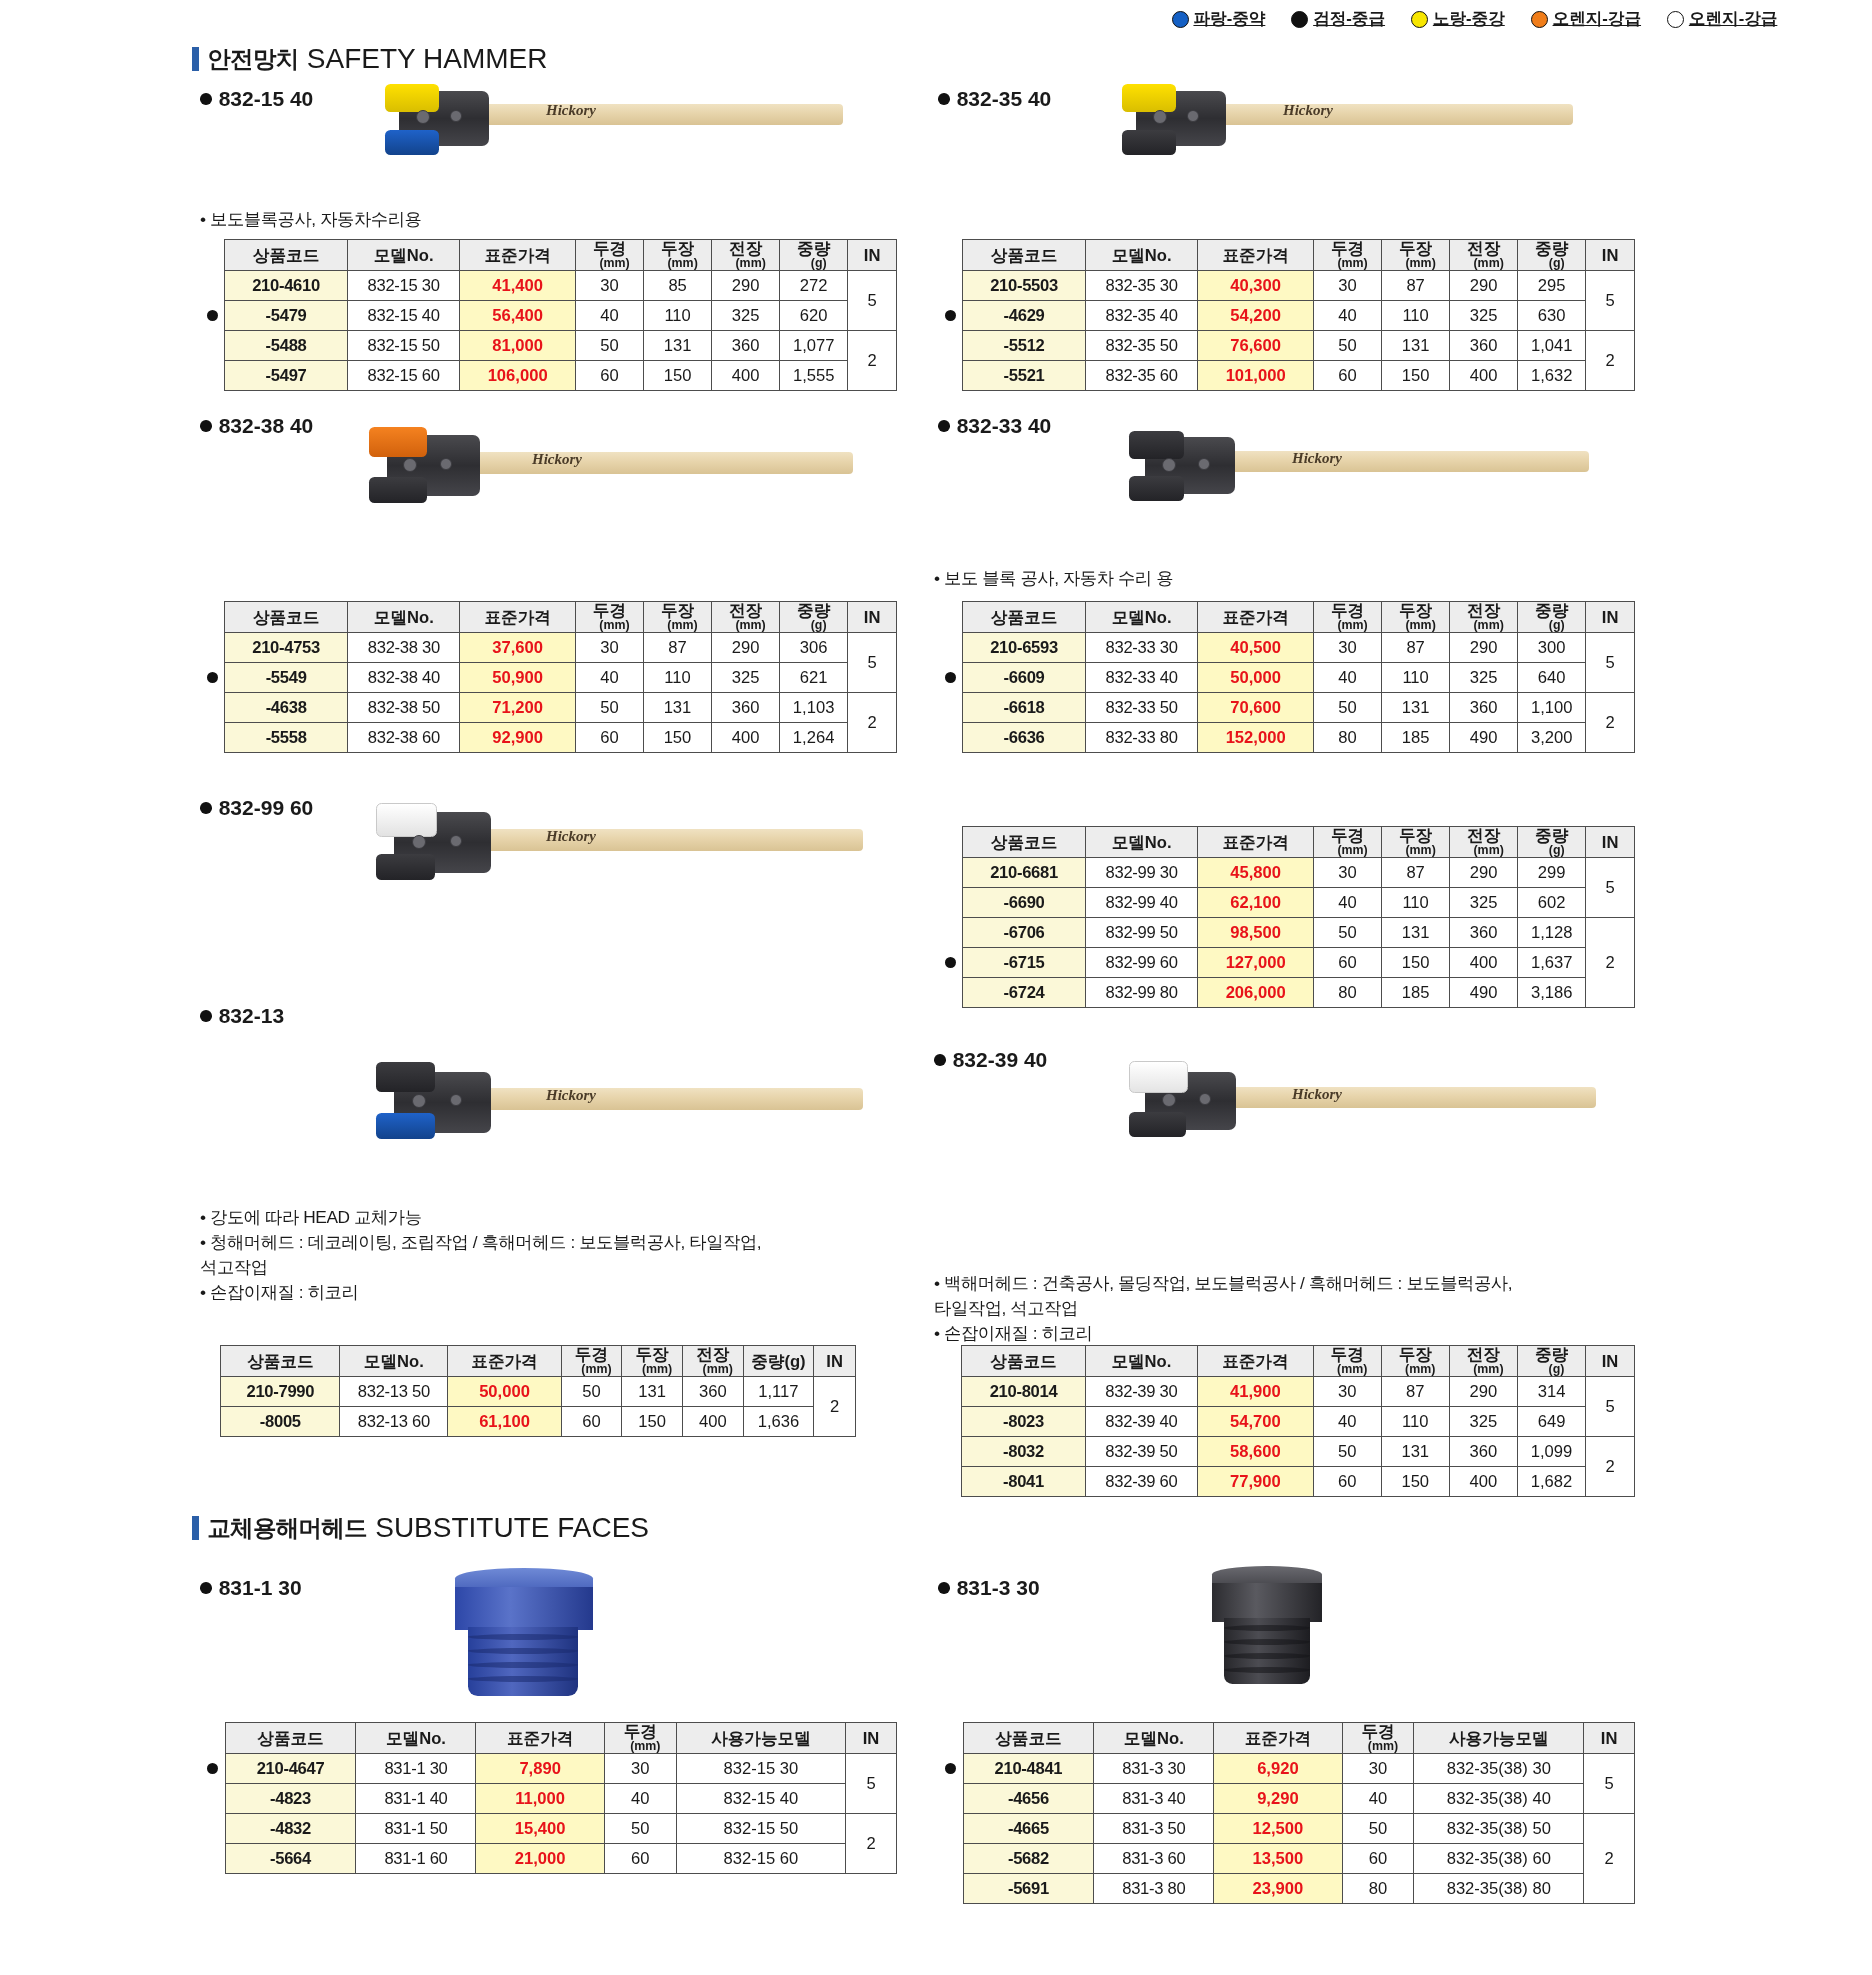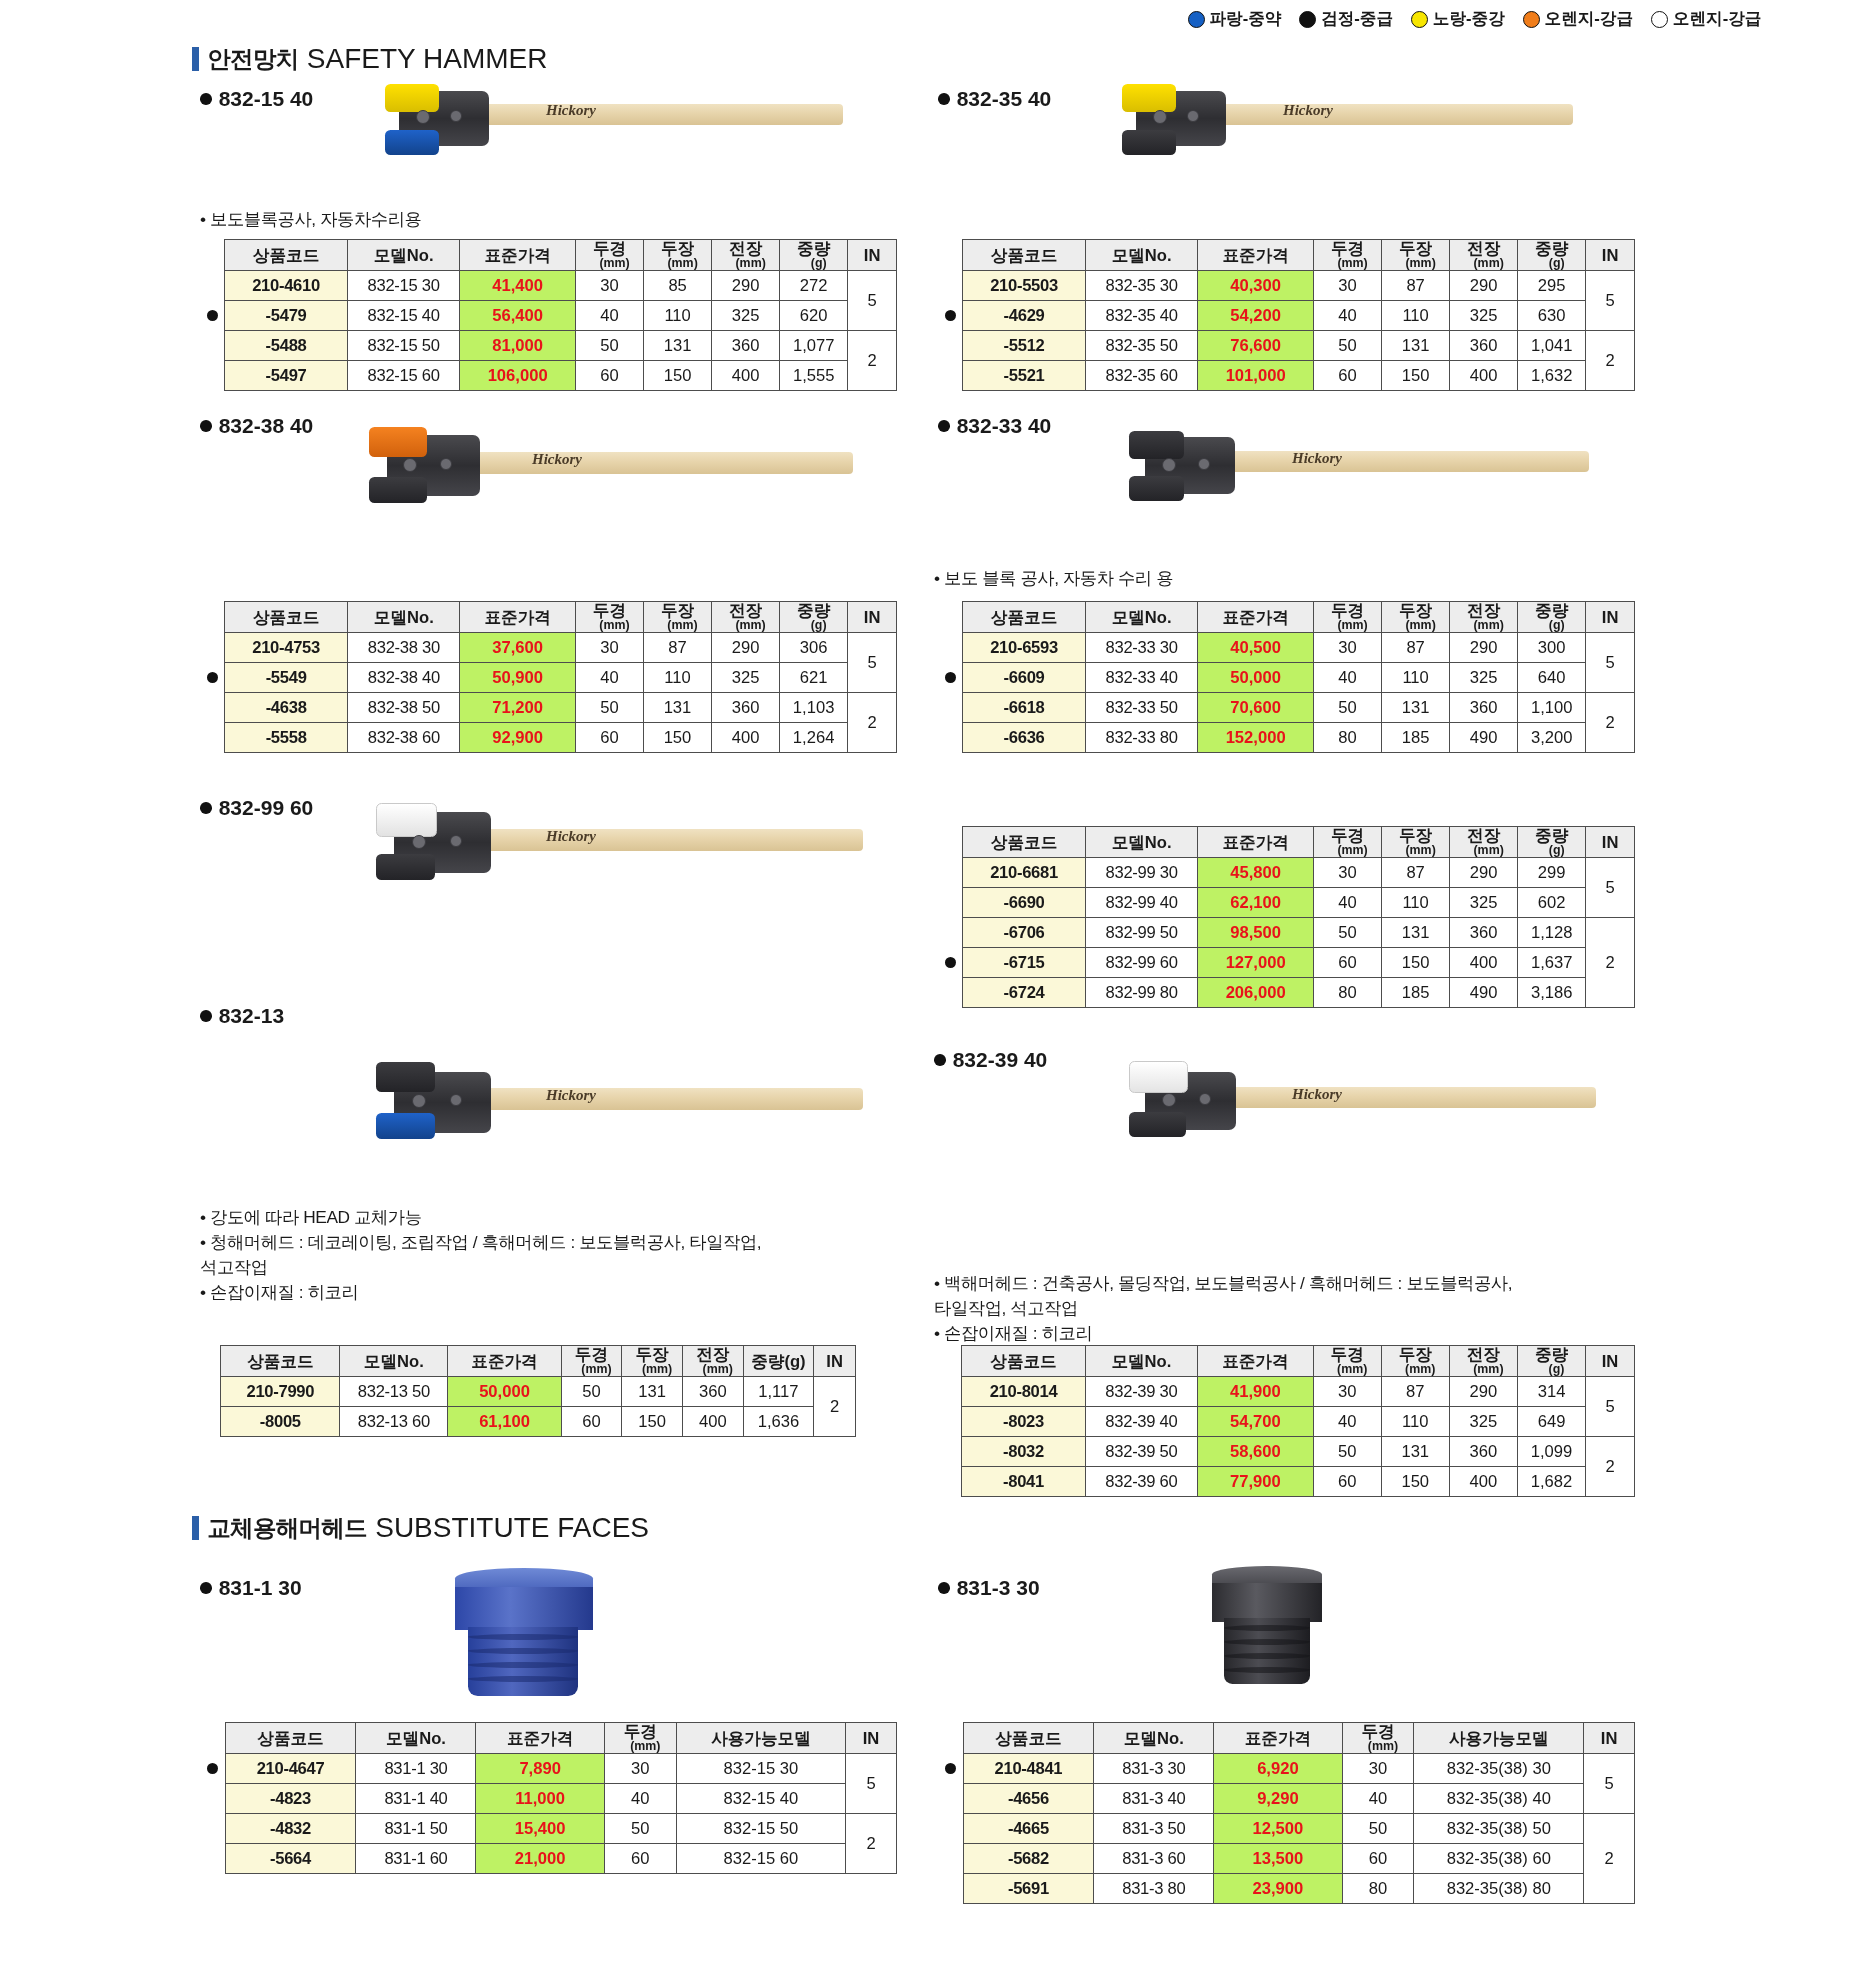--- a/index.html
+++ b/index.html
@@ -2,21 +2,21 @@
 <html style="font-size:11px"><head>
 <meta charset="utf-8">
 <style>
   html,body{margin:0;padding:0;background:#ffffff;}
   body{width:1873px;height:1975px;font-family:"Liberation Sans",sans-serif;color:#1a1a1a;position:relative;}
   .page{position:relative;width:1873px;height:1975px;}
 
   
   .legend-bar{position:absolute;left:1076px;top:0;width:797px;}
   .legend-title{background:#ffff00;border:0.7px solid #000;text-align:center;font-size:18px;font-weight:bold;padding:4.1px 0;letter-spacing:-0.3px;}
-  .legend-items{display:flex;align-items:center;justify-content:center;gap:18px;padding:8.3px 0 0 0;}
+  .legend-items{display:flex;align-items:center;justify-content:center;gap:26px;padding:8.3px 0 0 0;text-decoration:underline;}
   .legend-item{display:flex;align-items:center;gap:4.8px;font-size:16.6px;font-weight:bold;white-space:nowrap;}
   .dot{width:15px;height:15px;border-radius:50%;border:1px solid #111;display:inline-block;}
 
   
   .sec-head{position:absolute;display:flex;align-items:center;gap:8.3px;}
   .sec-bar{width:7px;height:23.5px;background:#2b5fa8;display:inline-block;}
   .sec-ko{font-size:23.5px;font-weight:bold;letter-spacing:-0.7px;}
   .sec-en{font-size:28px;letter-spacing:0px;}
 
   
@@ -24,21 +24,21 @@
   .bullet{width:11.7px;height:11.7px;border-radius:50%;background:#111;display:inline-block;}
 
   .note{position:absolute;font-size:17.3px;line-height:1.45;letter-spacing:-0.4px;white-space:pre-line;}
 
   
   table.spec{position:absolute;border-collapse:collapse;font-size:16.6px;}
   table.spec th, table.spec td{border:0.7px solid #4d4d4d;text-align:center;vertical-align:middle;padding:0;height:29px;}
   table.spec thead th{background:#ededed;font-weight:bold;line-height:1.05;}
   table.spec thead th .u{font-size:12.4px;font-weight:bold;display:block;margin-left:10px;}
   td.code{background:#fbf8d8;font-weight:bold;letter-spacing:-0.3px;}
-  td.price{background:#bef264;color:#e8131a;font-weight:bold;}
+  td.price{background:#fef9c3;color:#e8131a;font-weight:bold;}
   td.model{background:#fff;letter-spacing:-0.3px;}
   td.plain{background:#fff;}
   td.inq{background:#fff;}
   td.dotcell{border:none !important;background:#fff;width:23.5px;}
   .rdot{width:11px;height:11px;border-radius:50%;background:#111;display:inline-block;}
 
   
   .hammer{position:absolute;}
   .hm-handle{position:absolute;background:linear-gradient(180deg,#f0e2c2 0%,#e7d4ab 45%,#d9c394 100%);border-radius:4.1px;}
   .hm-head{position:absolute;background:linear-gradient(180deg,#4a4a4e 0%,#2e2e32 50%,#45454a 100%);border-radius:7px;}

